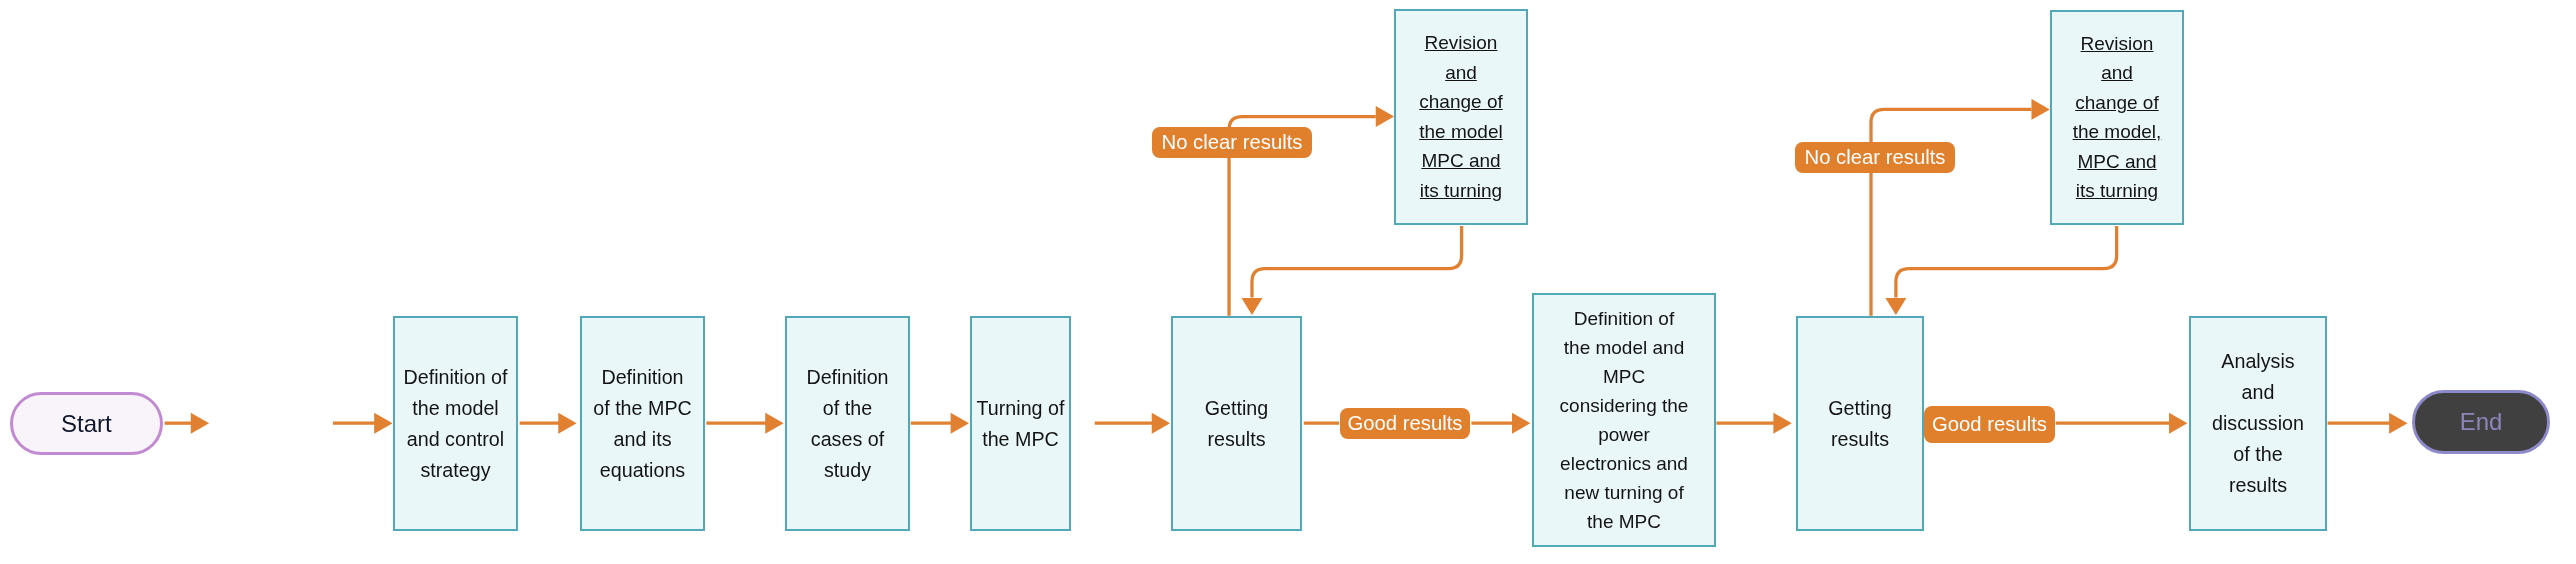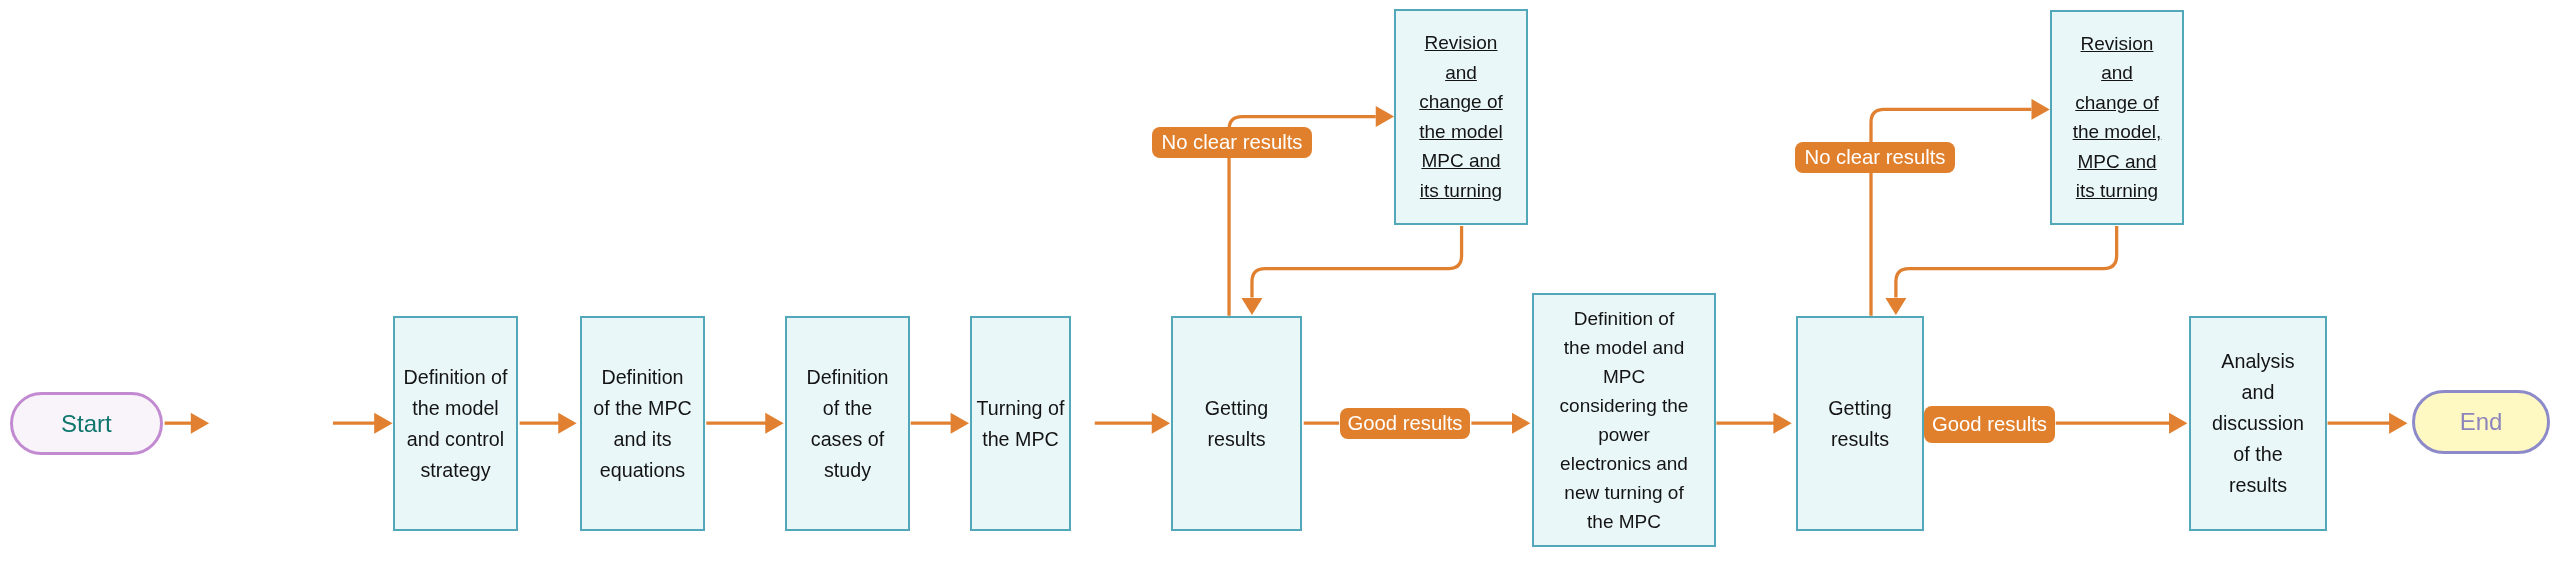--- a/index.html
+++ b/index.html
@@ -23,24 +23,24 @@
     font-size:19.7px;line-height:31px;
     white-space:pre-line;
   }
   .procbox.dense{font-size:19px;line-height:29px;}
   .procbox.rev{font-size:19px;line-height:29.5px;text-decoration:underline;}
   .pill{
     border-radius:34px;
     font-size:24px;
   }
   .pill.start{
-    background:#f9f4fa;border:3.3px solid #c28bd1;color:#0f766e;text-align:right;
+    background:#f9f4fa;border:3.3px solid #c28bd1;color:#0f172a;text-align:right;
   }
   .pill.end{
-    background:#fef9c3;border:3.3px solid #8d8aca;color:#8d85bb;
+    background:#404040;border:3.3px solid #8d8aca;color:#8d85bb;
   }
   .tag{
     background:#e07f2c;color:#ffffff;
     border-radius:7.9px;
     font-size:20.3px;
     white-space:nowrap;
   }
 </style>
 </head>
 <body>

